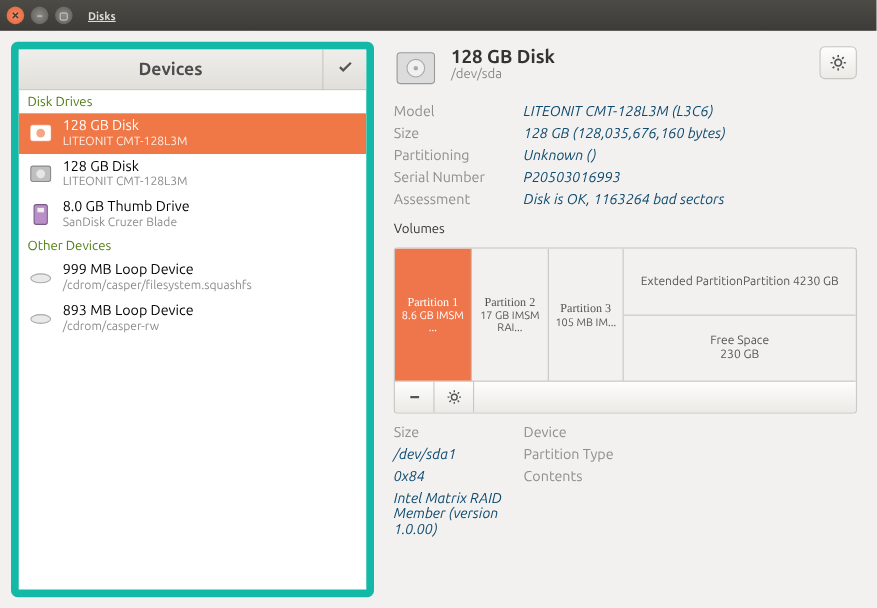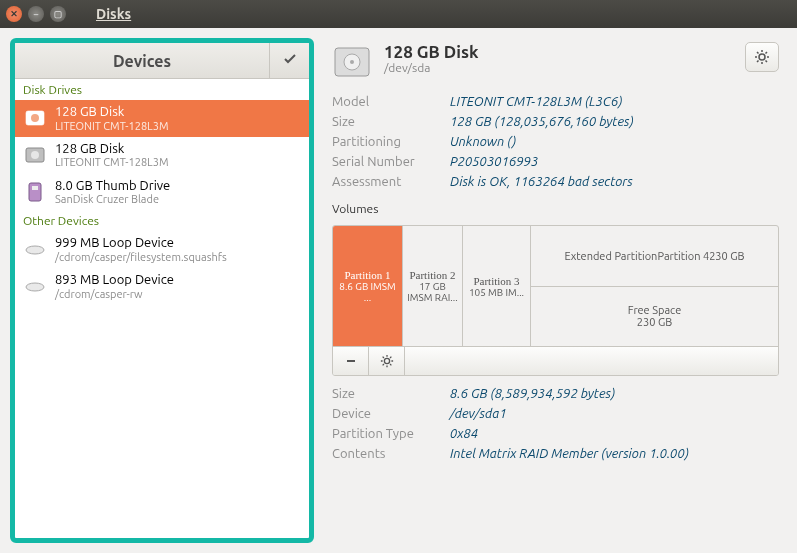--- a/index.html
+++ b/index.html
@@ -2,26 +2,26 @@
 <html><head>
 <meta charset="utf-8">
 <style>
 * { box-sizing: border-box; margin: 0; padding: 0; font-family: Ubuntu, "Segoe UI", sans-serif; }
 body { background: #f2f1f0; width: 797px; height: 553px; overflow: hidden; }
 
 .titlebar { background: linear-gradient(#4c4b46,#3c3b37); height: 28px; display: flex; align-items: center; color: #dfdbd2; font-weight: bold; padding: 0 6px; gap: 6px; }
 .win-btn { width: 16px; height: 16px; border-radius: 50%; display: inline-flex; align-items: center; justify-content: center; font-size: 9px; color: #3b3a36; }
 .win-close { background: radial-gradient(#f28d6e,#e06230); }
 .win-min, .win-max { background: radial-gradient(#8c8b86,#5a5955); color:#ccc; }
-.titlebar .title { margin-left: 24px; font-size: 14px; text-decoration: underline; }
+.titlebar .title { margin-left: 8px; font-size: 10px; text-decoration: underline; }
 
 .content { display: flex; height: calc(553px - 28px); }
 
 
-.sidebar { width: 304px; border: 5px solid #14b8a6; border-radius: 6px; margin: 10px 0 10px 10px; background: #fff; display:flex; flex-direction:column; overflow:hidden; }
+.sidebar { width: 330px; border: 7px solid #14b8a6; border-radius: 6px; margin: 10px 0 10px 10px; background: #fff; display:flex; flex-direction:column; overflow:hidden; }
 .sidebar-header { background: linear-gradient(#efeeea,#e1dfda); border-bottom:1px solid #c8c6c0; display:flex; align-items:center; }
 .sidebar-header .label { flex:1; text-align:center; font-weight:bold; color:#4c4c4c; padding:8px 0; }
 .sidebar-header .apply { width:40px; text-align:center; border-left:1px solid #c8c6c0; padding:8px 0; color:#555; }
 .section-title { color:#4d7c0f; font-size:12px; padding:4px 8px; }
 .device-item { display:flex; align-items:center; gap:8px; padding:4px 8px; }
 .device-item.selected { background:#f07746; color:#fff; }
 .device-item .icon { width:24px; height:24px; flex-shrink:0; }
 .device-text { display:flex; flex-direction:column; line-height:1.2; }
 .device-title { font-size:13px; }
 .device-sub { font-size:11px; opacity:.85; }
@@ -169,21 +169,21 @@
     </div>
 
     <div class="volumes-title">Volumes</div>
 
     <div class="vol-box">
       <div class="vol-bar">
         <div class="vcol selected" style="width:70px">
           <div class="pname">Partition 1</div>
           <div class="psub">8.6 GB IMSM ...</div>
         </div>
-        <div class="vcol" style="width:60px">
+        <div class="vcol" style="width:70px">
           <div class="pname">Partition 2</div>
           <div class="psub">17 GB IMSM RAI...</div>
         </div>
         <div class="vcol" style="width:68px">
           <div class="pname">Partition 3</div>
           <div class="psub">105 MB IM...</div>
         </div>
         <div class="ext-wrap">
           <div class="ext-top">
             <div class="pname">Extended Partition</div>
@@ -206,21 +206,20 @@
           <svg width="14" height="14" viewBox="0 0 16 16">
               <circle cx="8" cy="8" r="3" fill="none" stroke="#555" stroke-width="1.5"></circle>
               <path stroke="#555" stroke-width="1.5" d="M8 1v2M8 13v2M1 8h2M13 8h2M3 3l1.5 1.5M11.5 11.5L13 13M13 3l-1.5 1.5M4.5 11.5L3 13"></path>
             </svg>
         </div>
       </div>
     </div>
 
     <div class="kv" style="margin-top:10px">
       <div class="k">Size</div>
-      <div class="v">8.6 GB (8,589,934,592 bytes)</div>
       <div class="k">Device</div>
       <div class="v">/dev/sda1</div>
       <div class="k">Partition Type</div>
       <div class="v">0x84</div>
       <div class="k">Contents</div>
       <div class="v">Intel Matrix RAID Member (version 1.0.00)</div>
     </div>
   </div>
 </div>
 

